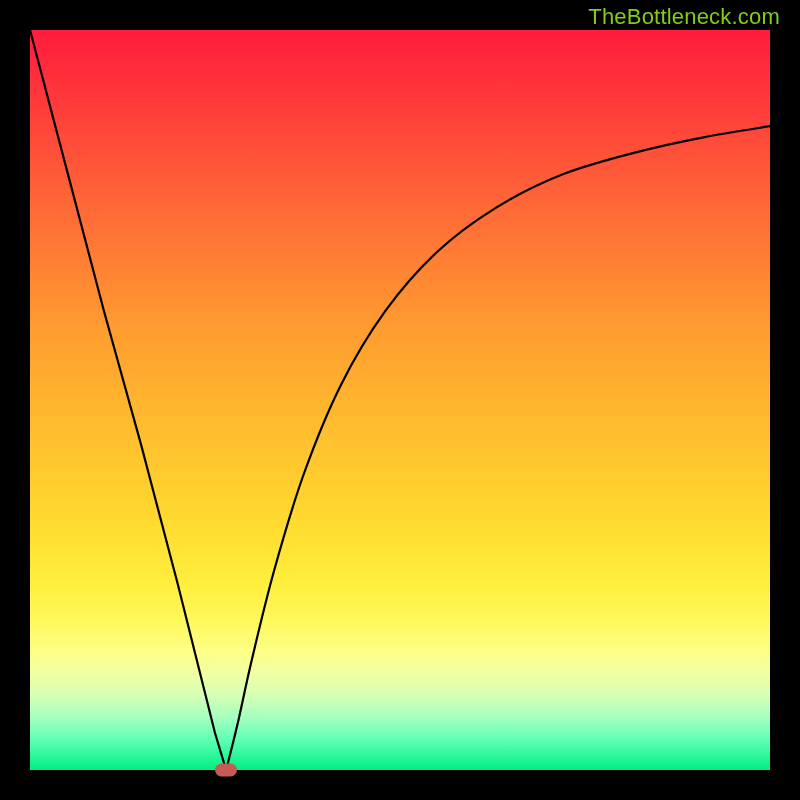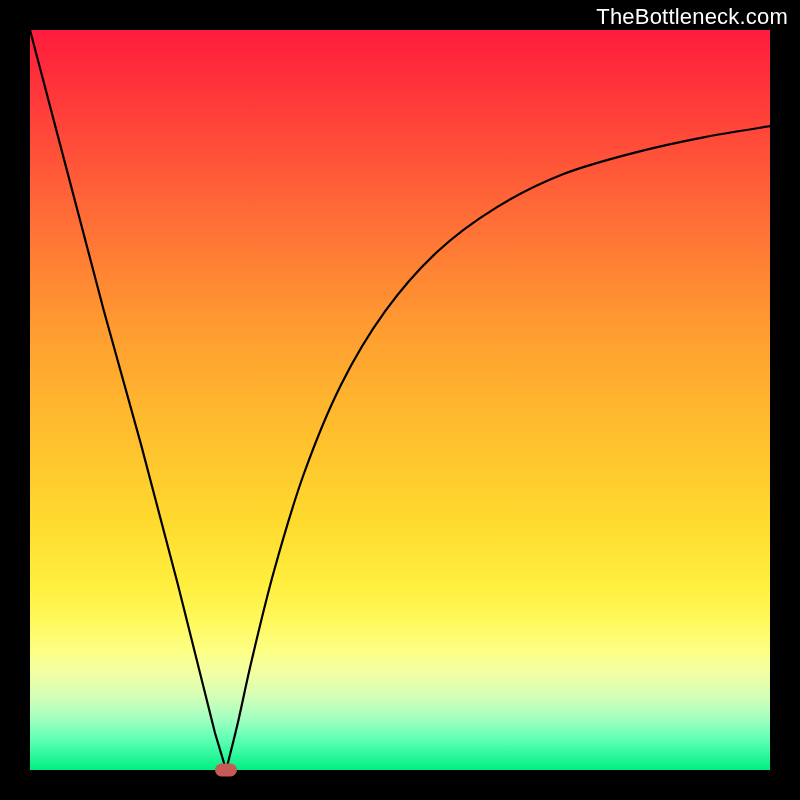--- a/index.html
+++ b/index.html
@@ -36,22 +36,22 @@
       #f1ffa4 87%,
       #d4ffb6 90%,
       #a3ffc0 93%,
       #5cffb3 96%,
       #00ef82 100%
     );
   }
   .watermark {
     position: absolute;
     top: 4px;
-    right: 12px;
-    color: #ffffff;
+    right: 20px;
+    color: #84cc16;
     font-size: 22px;
     font-weight: 500;
     letter-spacing: 0.2px;
     user-select: none;
   }
   .curve {
     position: absolute;
     left: 0;
     top: 0;
     width: 740px;

